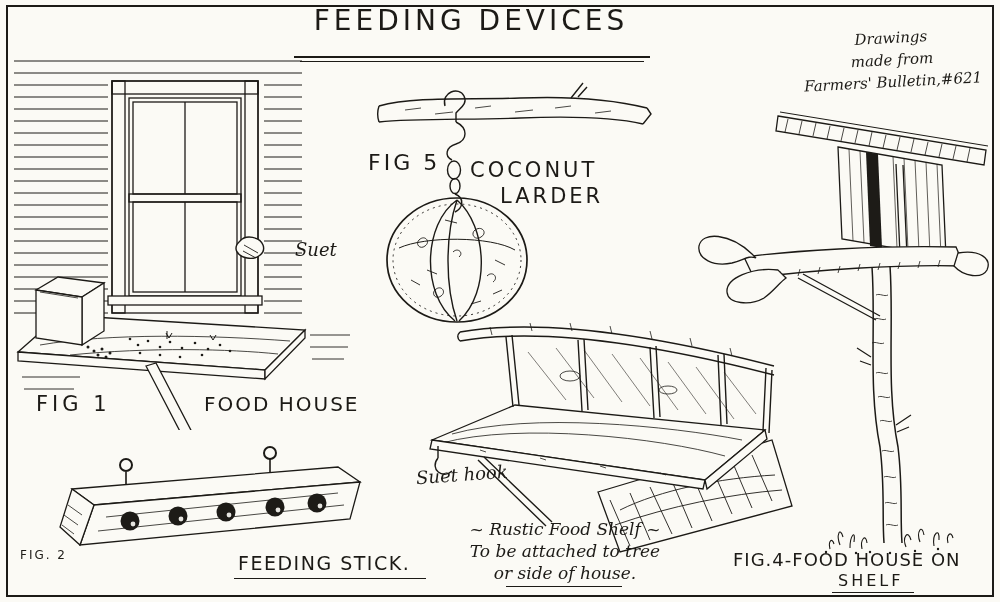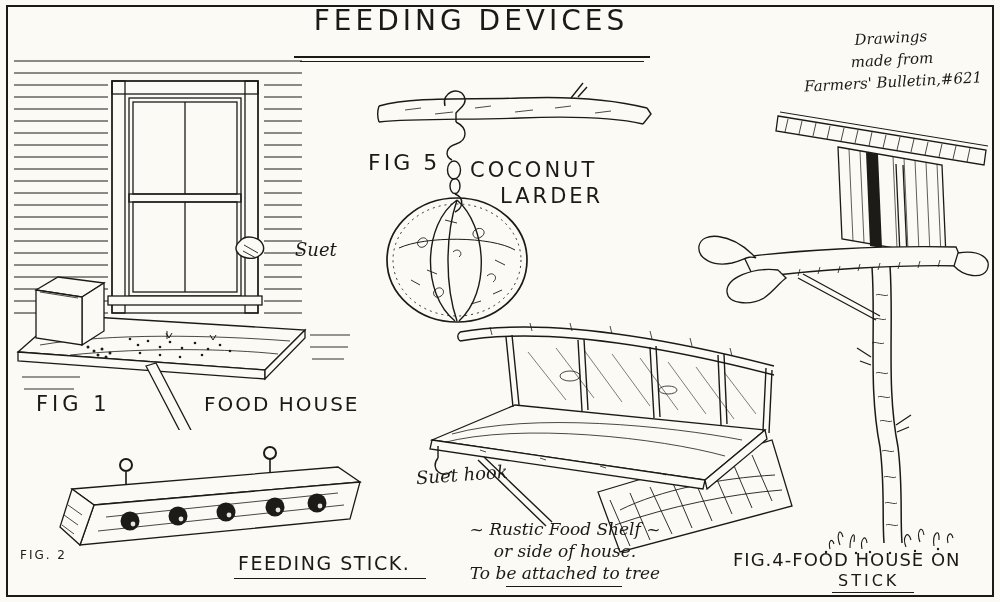--- a/index.html
+++ b/index.html
@@ -194,25 +194,25 @@
   <div class="t caps" style="left:36px;top:392px;font-size:21px;letter-spacing:4px;">FIG 1</div>
   <div class="t caps" style="left:204px;top:392px;font-size:20px;letter-spacing:2px;">FOOD HOUSE</div>
 
   <div class="t caps" style="left:368px;top:150px;font-size:22px;letter-spacing:3px;">FIG 5</div>
   <div class="t caps" style="left:470px;top:158px;font-size:21px;letter-spacing:3px;">COCONUT</div>
   <div class="t caps" style="left:500px;top:184px;font-size:21px;letter-spacing:3px;">LARDER</div>
 
   <div class="t hand" style="left:416px;top:464px;font-size:18px;transform:rotate(-4deg);">Suet hook</div>
   <div class="t hand center" style="left:435px;top:518px;width:260px;font-size:17px;line-height:1.3;">
     <div>~ Rustic Food Shelf ~</div>
+    <div>To be attached to tree</div>
     <div>or side of house.</div>
-    <div>To be attached to tree</div>
   </div>
   <div class="rule thin" style="left:506px;top:586px;width:116px;"></div>
 
   <div class="t caps" style="left:20px;top:548px;font-size:12px;letter-spacing:2px;">FIG. 2</div>
   <div class="t caps" style="left:238px;top:552px;font-size:19px;letter-spacing:1.5px;">FEEDING STICK.</div>
   <div class="rule thin" style="left:234px;top:578px;width:192px;"></div>
 
   <div class="t caps" style="left:733px;top:549px;font-size:18px;letter-spacing:1px;">FIG.4-FOOD HOUSE ON</div>
-  <div class="t caps" style="left:838px;top:571px;font-size:16px;letter-spacing:3px;">STICK</div>
+  <div class="t caps" style="left:838px;top:571px;font-size:16px;letter-spacing:3px;">SHELF</div>
   <div class="rule thin" style="left:832px;top:592px;width:82px;"></div>
 </div>
 
 </body></html>

